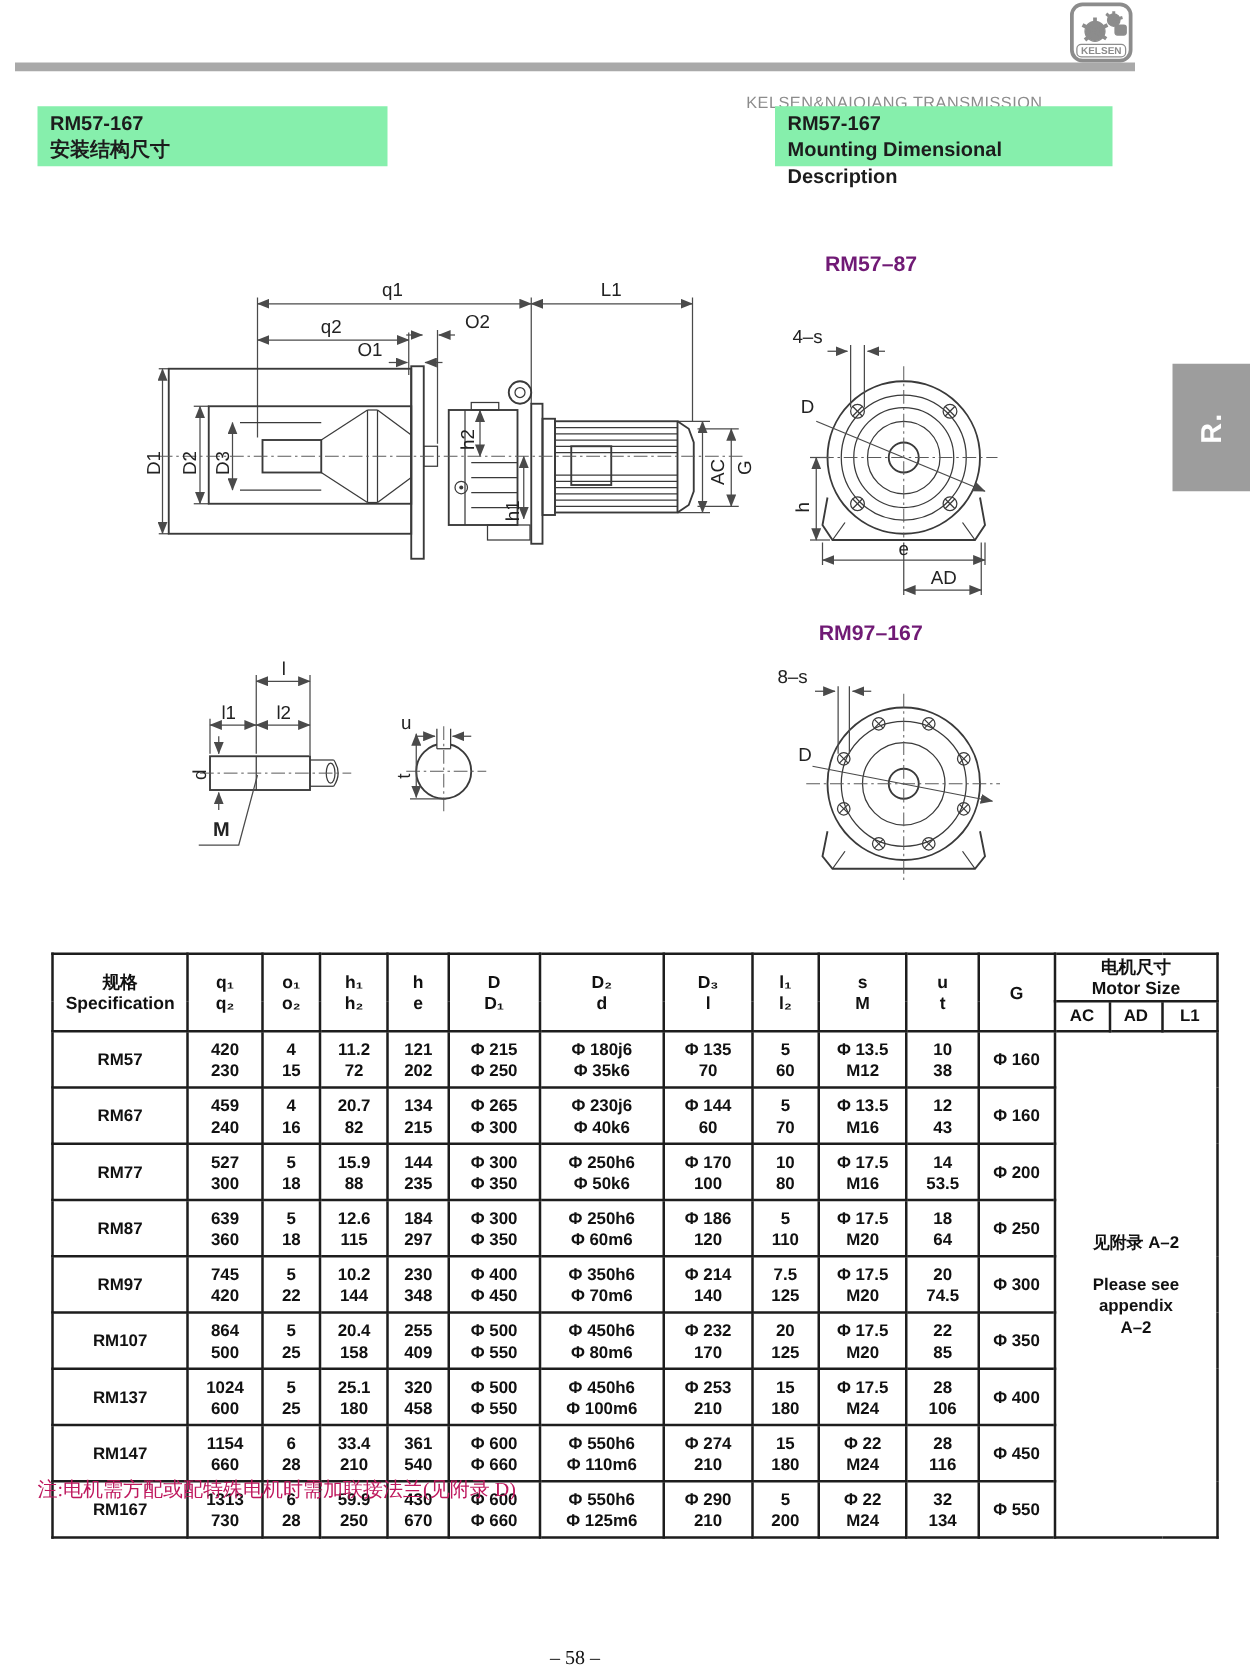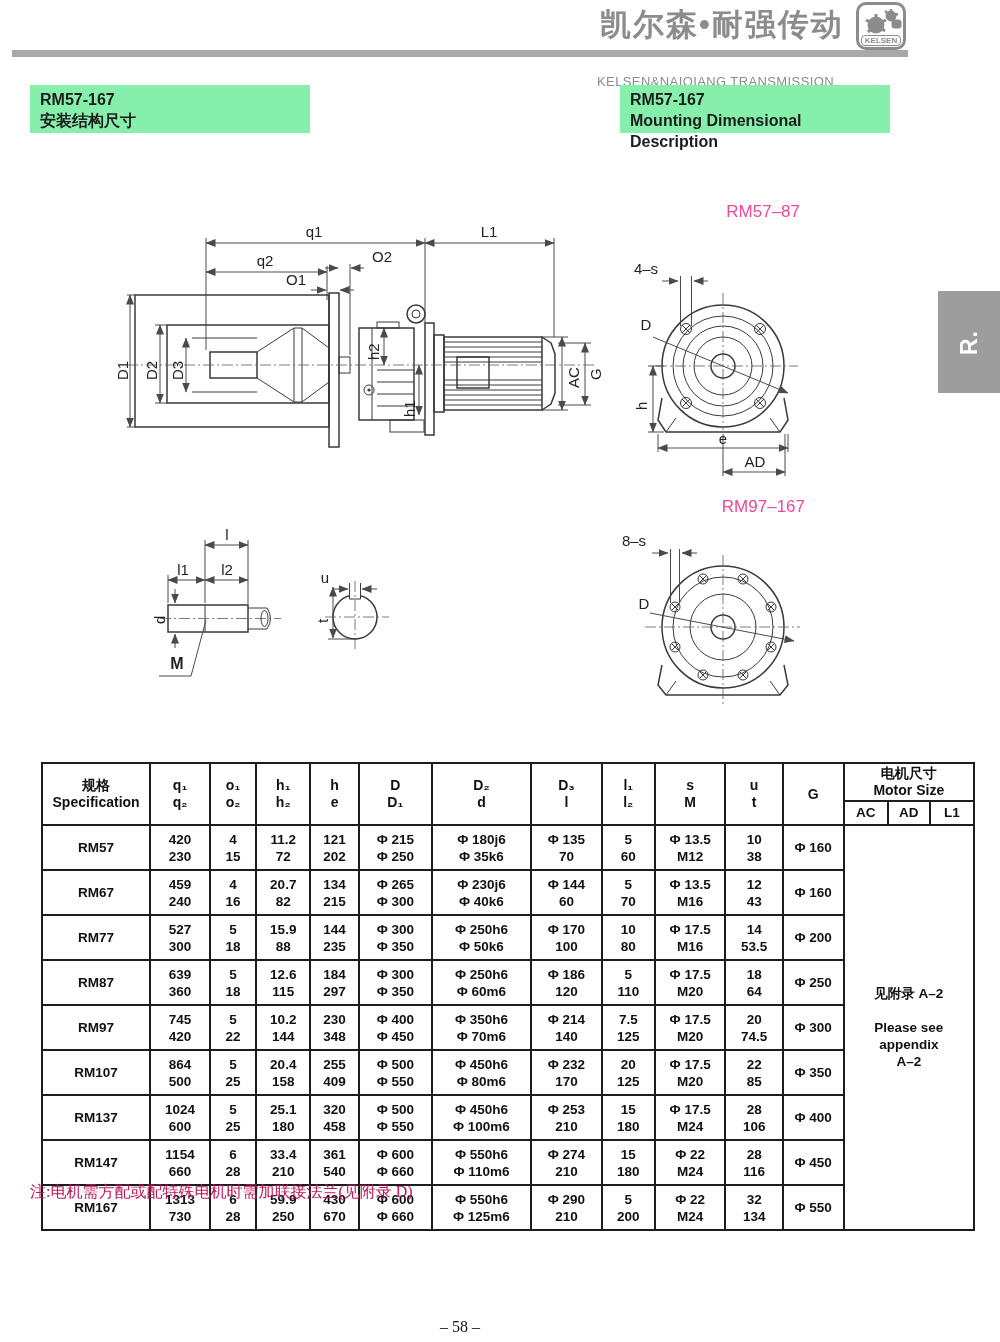--- a/index.html
+++ b/index.html
@@ -11,21 +11,21 @@
   .logo-box{position:absolute;left:856px;top:2px;width:50px;height:48px;border:3px solid #8c8c8c;border-radius:10px;box-sizing:border-box;}
   .logo-kelsen{position:absolute;left:2px;bottom:1px;width:38px;font-size:8px;font-weight:bold;color:#8c8c8c;border:1px solid #8c8c8c;border-radius:4px;text-align:center;line-height:9px;background:#fff;}
   .head-bar{position:absolute;left:12px;top:50px;width:896px;height:7px;background:#a9a9a9;}
   
   .tbox{position:absolute;top:85px;height:48px;background:#86efac;box-sizing:border-box;padding:4px 10px;}
   .tbox .l1{font-size:16px;font-weight:bold;line-height:21px;}
   .tbox .l2{font-size:16px;font-weight:bold;line-height:21px;}
   .tbox-left{left:30px;width:280px;}
   .tbox-right{left:620px;width:270px;}
   
-  .dwg-title{position:absolute;font-size:17px;font-weight:normal;color:#ec4899;text-align:right;}
+  .dwg-title{position:absolute;font-size:17px;font-weight:bold;color:#701a75;text-align:left;}
   
   .side-tab{position:absolute;left:938px;top:291px;width:62px;height:102px;background:#9d9d9d;display:flex;align-items:center;justify-content:center;}
   .side-tab span{transform:rotate(-90deg);color:#fff;font-size:23px;font-weight:bold;letter-spacing:1px;}
   
   svg{position:absolute;overflow:visible;}
   .out{stroke:#3a3a3a;stroke-width:1.5;fill:none;}
   .thin{stroke:#3a3a3a;stroke-width:1;fill:none;}
   .dim{stroke:#4a4a4a;stroke-width:1;fill:none;}
   .cl{stroke:#5a5a5a;stroke-width:.8;stroke-dasharray:11 3 2 3;fill:none;}
   svg text{fill:#222;font-family:"Liberation Sans",sans-serif;font-size:15px;}
@@ -40,21 +40,20 @@
   
   .note-cn{position:absolute;left:30px;top:1182px;font-size:16px;color:#be185d;font-family:"Liberation Serif",serif;}
   .note-en{position:absolute;left:30px;top:1207px;font-size:15px;color:#111;}
   .page-num{position:absolute;left:0;top:1318px;width:920px;text-align:center;font-size:16px;font-family:"Liberation Serif",serif;color:#111;}
 </style>
 </head>
 <body>
 
 <div id="page">
 
-  <div class="brand-cn">凯尔森•耐强传动</div>
   <div class="brand-en">KELSEN&amp;NAIQIANG TRANSMISSION</div>
   <div class="logo-box">
     <svg width="44" height="30" style="left:2px;top:2px">
       <g fill="#8c8c8c" stroke="#8c8c8c">
         <circle cx="15" cy="18" r="8"></circle>
         <g stroke-width="3">
             <line x1="15" y1="18" x2="15" y2="7"></line>
             <line x1="15" y1="18" x2="5" y2="13"></line>
             <line x1="15" y1="18" x2="7" y2="25"></line>
             <line x1="15" y1="18" x2="25" y2="13"></line>

